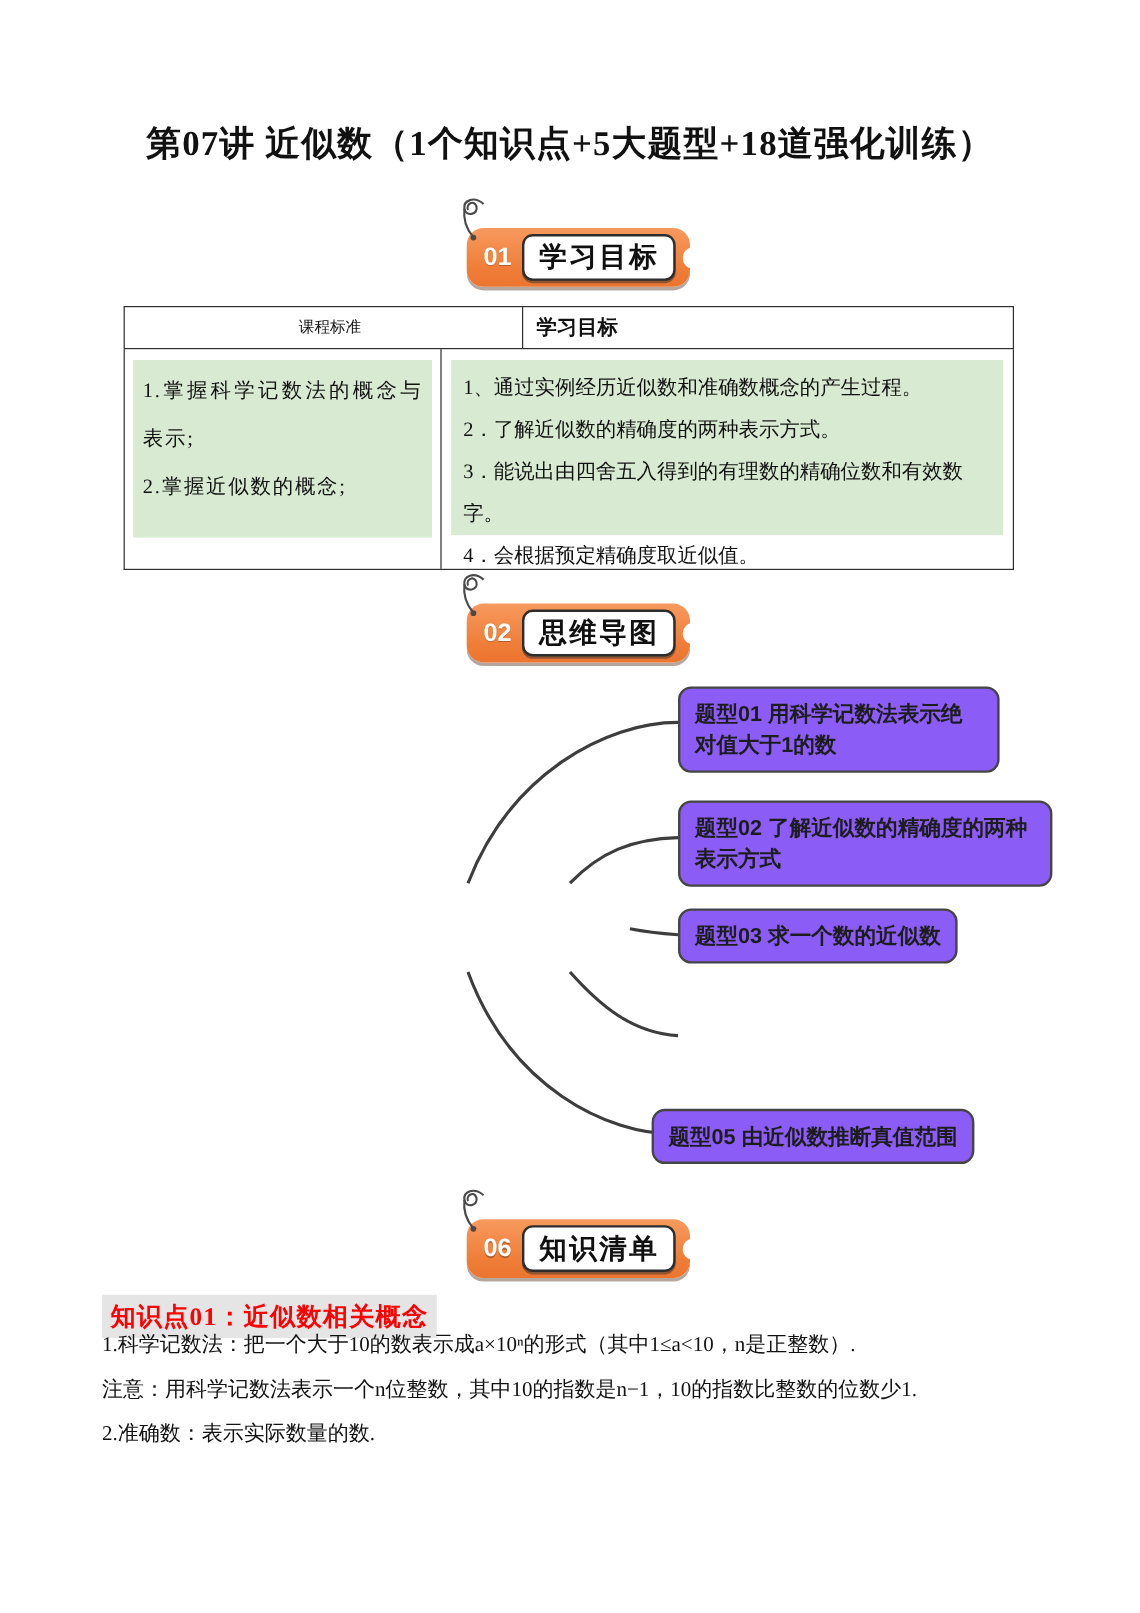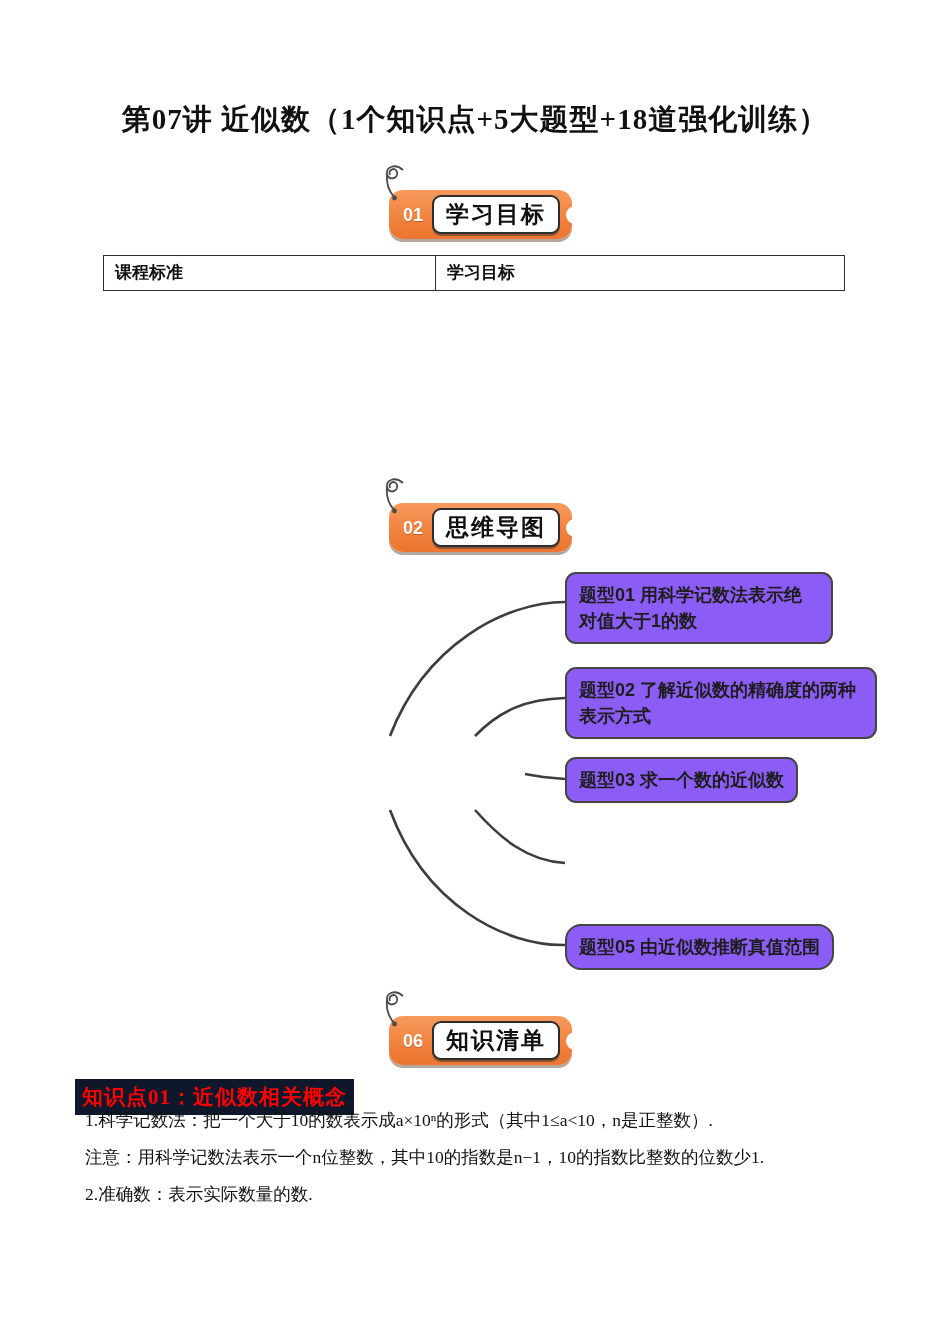--- a/index.html
+++ b/index.html
@@ -9,34 +9,34 @@
   
   .doc-title{position:absolute;top:100px;left:0;width:100%;text-align:center;
              font-size:29px;font-weight:bold;letter-spacing:1px;}
 
   
   .badge{position:absolute;display:flex;align-items:center;gap:9px;
          padding:5px 12px 5px 14px;border-radius:14px;
          background:linear-gradient(180deg,#f79a5e 0%,#ef7d37 70%,#ec7530 100%);
          box-shadow:0 3px 0 rgba(90,60,40,.45);
          font-family:"Liberation Sans", sans-serif;}
-  .badge .num{color:#fff;font-size:18px;font-weight:bold;line-height:38px;
+  .badge .num{color:#fff;font-size:21px;font-weight:bold;line-height:38px;
               text-shadow:0 1px 0 rgba(0,0,0,.25);}
   .badge .pill{background:#fff;border:2px solid #2d2d2d;border-radius:9px;
                padding:2px 12px;font-size:23px;font-weight:bold;color:#101010;
                letter-spacing:2px;box-shadow:0 2px 0 rgba(50,50,50,.5);}
   .badge .notch{position:absolute;right:-3px;top:50%;transform:translateY(-50%);
                 width:9px;height:18px;background:#fff;border-radius:9px 0 0 9px;}
   .wire{position:absolute;left:-10px;top:-27px;width:36px;height:40px;}
 
   
   .gtable{position:absolute;left:103px;top:255px;width:742px;}
   .gtable .hdr{display:flex;border:1.7px solid #2e2e2e;height:36px;box-sizing:border-box;}
   .gtable .hdr .hl{width:332px;border-right:1.7px solid #2e2e2e;box-sizing:border-box;
-                   font-weight:bold;font-size:17px;line-height:33px;padding-left:11px;}
+                   font-weight:normal;font-size:13px;line-height:33px;padding-left:11px;text-align:center;}
   .gtable .hdr .hr{flex:1;font-weight:bold;font-size:17px;line-height:33px;padding-left:11px;}
   .gtable .bdy{display:flex;border:1.7px solid #2e2e2e;border-top:none;height:184px;box-sizing:border-box;}
   .gtable .bl{width:264px;border-right:1.7px solid #2e2e2e;box-sizing:border-box;padding:9px 7px;}
   .gtable .br{flex:1;padding:9px 8px;}
   .greenbox{background:#d9ead3;}
   .greenbox.left{height:148px;box-sizing:border-box;padding:6px 8px;font-size:17px;
                  line-height:40px;text-align:justify;letter-spacing:1.5px;}
   .greenbox.left p{margin:0;}
   .greenbox.right{height:146px;box-sizing:border-box;padding:5px 10px;font-size:17px;line-height:35px;}
   .greenbox.right p{margin:0;}
@@ -48,24 +48,24 @@
   .centernode{position:absolute;left:58px;top:176px;width:392px;height:74px;z-index:1;
               background:#ea8cbd;border-radius:10px;display:flex;align-items:center;justify-content:center;
               font-size:46px;font-weight:bold;color:#181818;letter-spacing:3px;}
   .branch{position:absolute;z-index:1;background:#8b5cf6;border:2.5px solid #454545;border-radius:11px;
           padding:8px 12px;font-size:18px;font-weight:bold;color:#1d1d1d;line-height:26px;
           box-sizing:border-box;}
   .b1{left:490px;top:12px;width:268px;}
   .b2{left:490px;top:107px;width:312px;}
   .b3{left:490px;top:197px;white-space:nowrap;}
   .b4{left:490px;top:272px;width:286px;}
-  .b5{left:490px;top:364px;white-space:nowrap;border-radius:16px;}
+  .b5{left:468px;top:364px;white-space:nowrap;}
 
   
-  .kp-heading{position:absolute;left:75px;top:1079px;background:#0f172a;color:#fe0000;
+  .kp-heading{position:absolute;left:85px;top:1079px;background:#e5e5e5;color:#fe0000;
               font-size:21px;font-weight:bold;padding:4px 7px;letter-spacing:1px;}
   .kp-text{position:absolute;left:85px;top:1108px;width:800px;font-size:17.5px;}
   .kp-text p{margin:0 0 13px 0;line-height:24px;}
 </style>
 </head>
 <body>
 
 <div id="page">
 
   <div class="doc-title">第07讲 近似数（1个知识点+5大题型+18道强化训练）</div>
@@ -78,20 +78,36 @@
     </svg>
     <span class="num">01</span>
     <span class="pill">学习目标</span>
     <span class="notch"></span>
   </div>
 
   <div class="gtable">
     <div class="hdr">
       <div class="hl">课程标准</div>
       <div class="hr">学习目标</div>
+    </div>
+    <div class="bdy">
+      <div class="bl">
+        <div class="greenbox left">
+          <p>1.掌握科学记数法的概念与表示;</p>
+          <p>2.掌握近似数的概念;</p>
+        </div>
+      </div>
+      <div class="br">
+        <div class="greenbox right">
+          <p>1、通过实例经历近似数和准确数概念的产生过程。</p>
+          <p>2．了解近似数的精确度的两种表示方式。</p>
+          <p>3．能说出由四舍五入得到的有理数的精确位数和有效数字。</p>
+          <p>4．会根据预定精确度取近似值。</p>
+        </div>
+      </div>
     </div>
   </div>
 
   <div class="badge" style="left:389px;top:503px;">
     <svg class="wire" viewBox="0 0 36 40">
       <path d="M24 7 C16 0, 7 4, 8 11 C9 18, 20 16, 18 9 C16 3, 9 7, 11 12" fill="none" stroke="#4a4a4a" stroke-width="1.8"></path>
       <path d="M8 11 C7 20, 10 28, 15 34" fill="none" stroke="#4a4a4a" stroke-width="1.8"></path>
       <circle cx="15.5" cy="35" r="2.4" fill="#4a4a4a"></circle>
     </svg>
     <span class="num">02</span>

